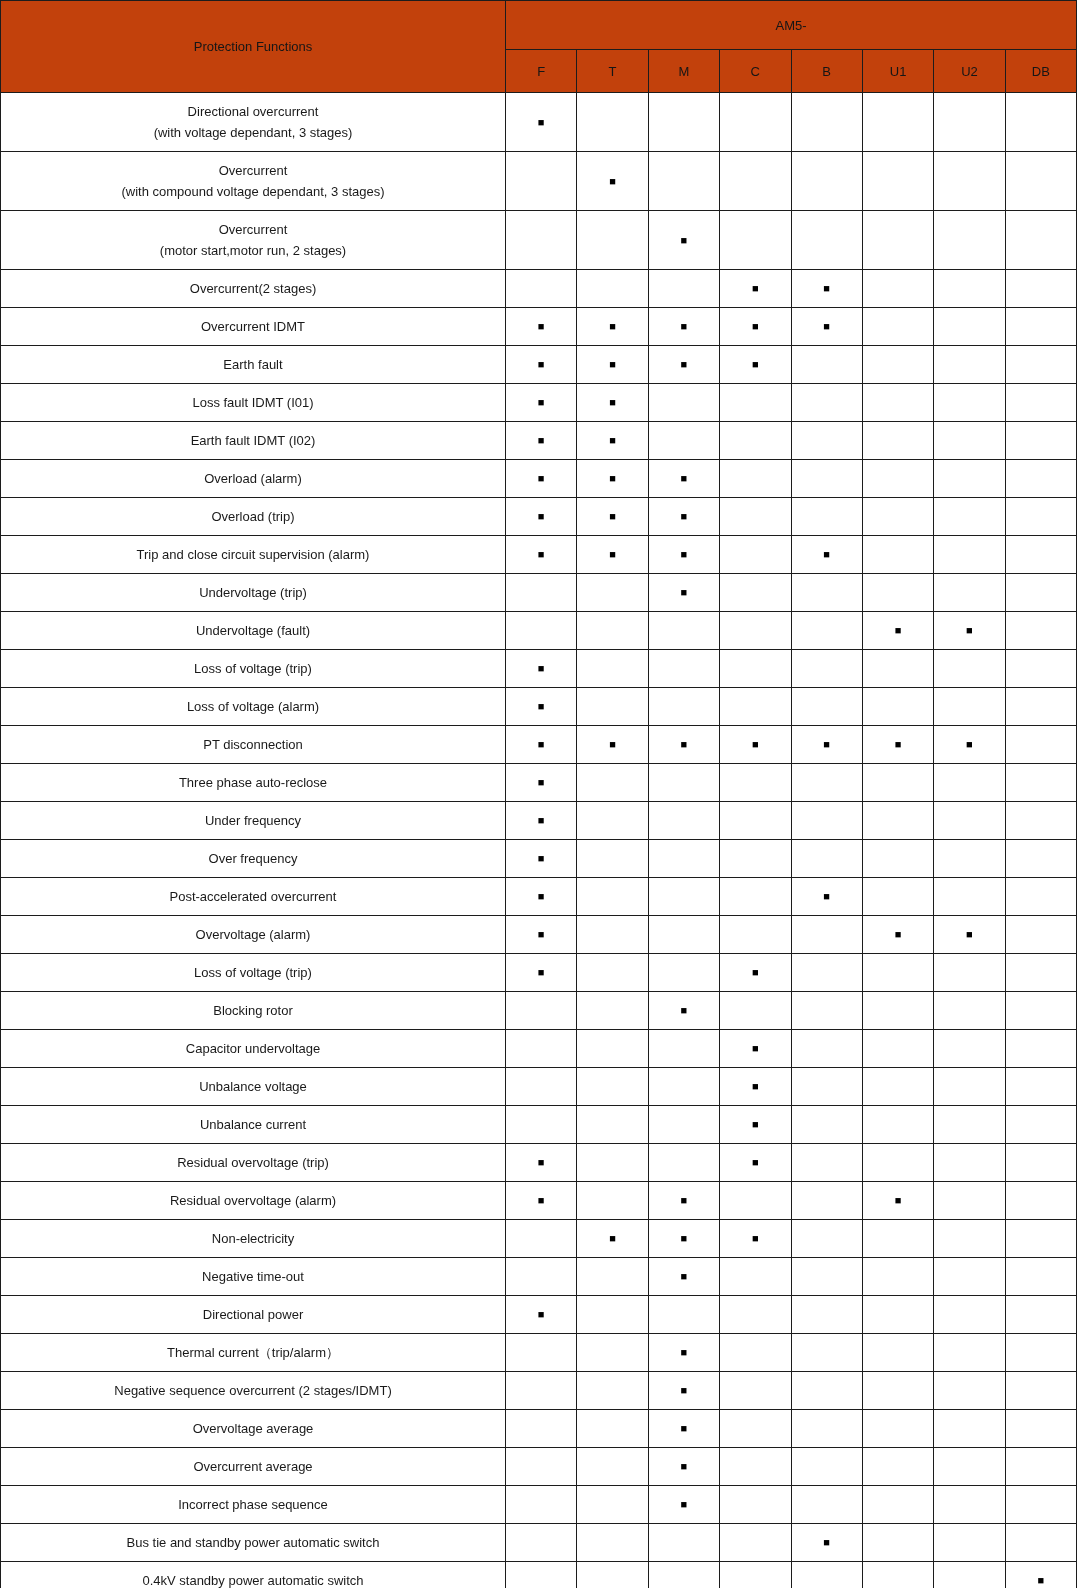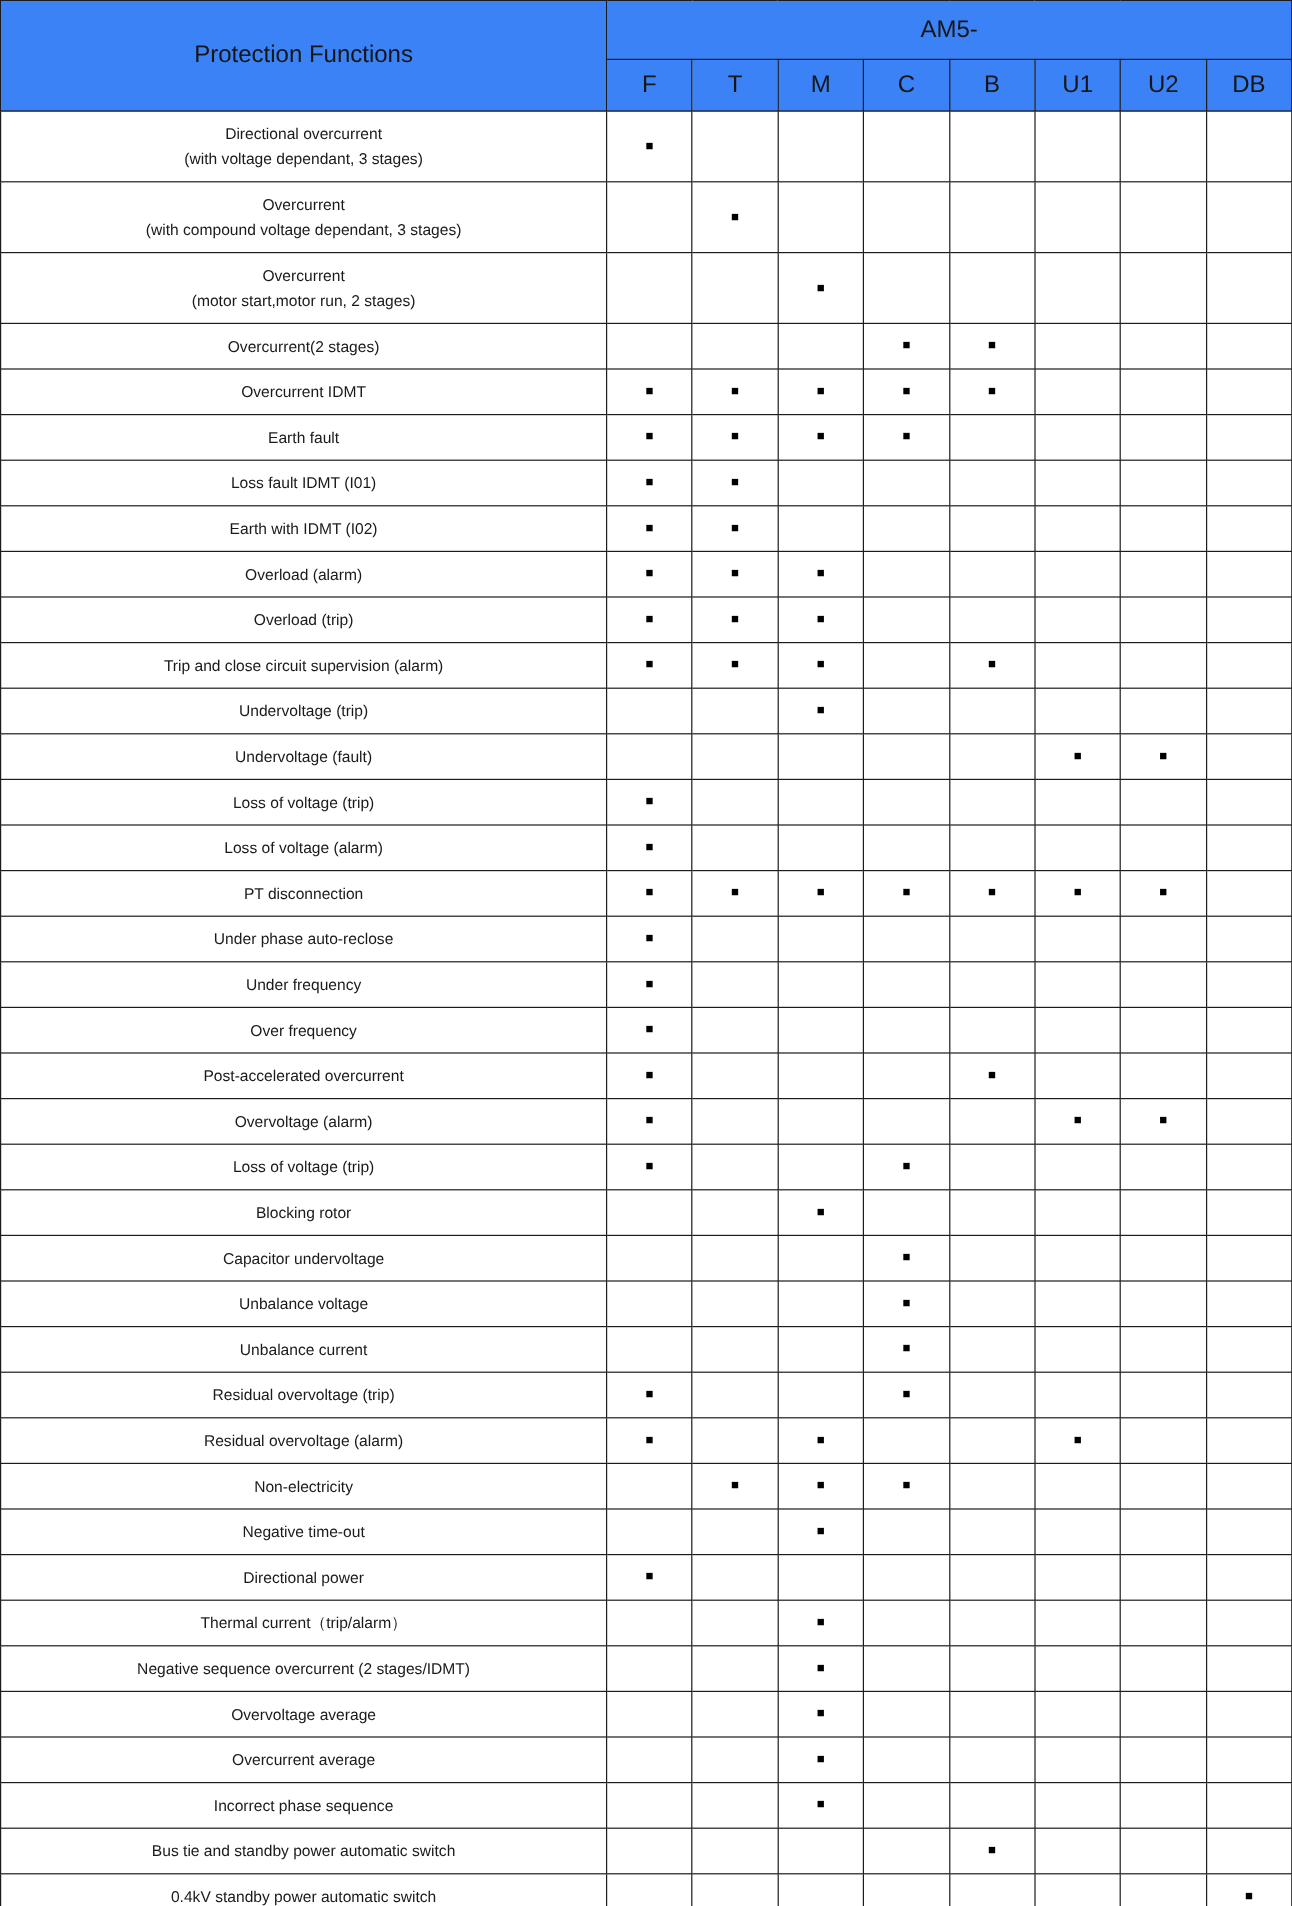--- a/index.html
+++ b/index.html
@@ -20,23 +20,23 @@
   }
   table.matrix th,
   table.matrix td {
     border: 1px solid #1c1c1c;
     vertical-align: middle;
     text-align: center;
   }
   th.corner-cell,
   th.group-cell,
   th.col-cell {
-    background: #3b82f6;
+    background: #c2410c;
     font-weight: 400;
-    font-size: 20px;
+    font-size: 13px;
     color: #161616;
   }
   th.corner-cell {
     width: 488px;
     padding: 4px 8px;
   }
   th.group-cell {
     height: 44px;
     padding: 2px 4px;
   }
@@ -156,21 +156,21 @@
           <td class="mark-cell"><span>■</span></td>
           <td class="mark-cell"><span>■</span></td>
           <td class="mark-cell"></td>
           <td class="mark-cell"></td>
           <td class="mark-cell"></td>
           <td class="mark-cell"></td>
           <td class="mark-cell"></td>
           <td class="mark-cell"></td>
         </tr>
         <tr>
-          <td class="func-cell">Earth with IDMT (I02)</td>
+          <td class="func-cell">Earth fault IDMT (I02)</td>
           <td class="mark-cell"><span>■</span></td>
           <td class="mark-cell"><span>■</span></td>
           <td class="mark-cell"></td>
           <td class="mark-cell"></td>
           <td class="mark-cell"></td>
           <td class="mark-cell"></td>
           <td class="mark-cell"></td>
           <td class="mark-cell"></td>
         </tr>
         <tr>
@@ -255,21 +255,21 @@
           <td class="mark-cell"><span>■</span></td>
           <td class="mark-cell"><span>■</span></td>
           <td class="mark-cell"><span>■</span></td>
           <td class="mark-cell"><span>■</span></td>
           <td class="mark-cell"><span>■</span></td>
           <td class="mark-cell"><span>■</span></td>
           <td class="mark-cell"><span>■</span></td>
           <td class="mark-cell"></td>
         </tr>
         <tr>
-          <td class="func-cell">Under phase auto-reclose</td>
+          <td class="func-cell">Three phase auto-reclose</td>
           <td class="mark-cell"><span>■</span></td>
           <td class="mark-cell"></td>
           <td class="mark-cell"></td>
           <td class="mark-cell"></td>
           <td class="mark-cell"></td>
           <td class="mark-cell"></td>
           <td class="mark-cell"></td>
           <td class="mark-cell"></td>
         </tr>
         <tr>

